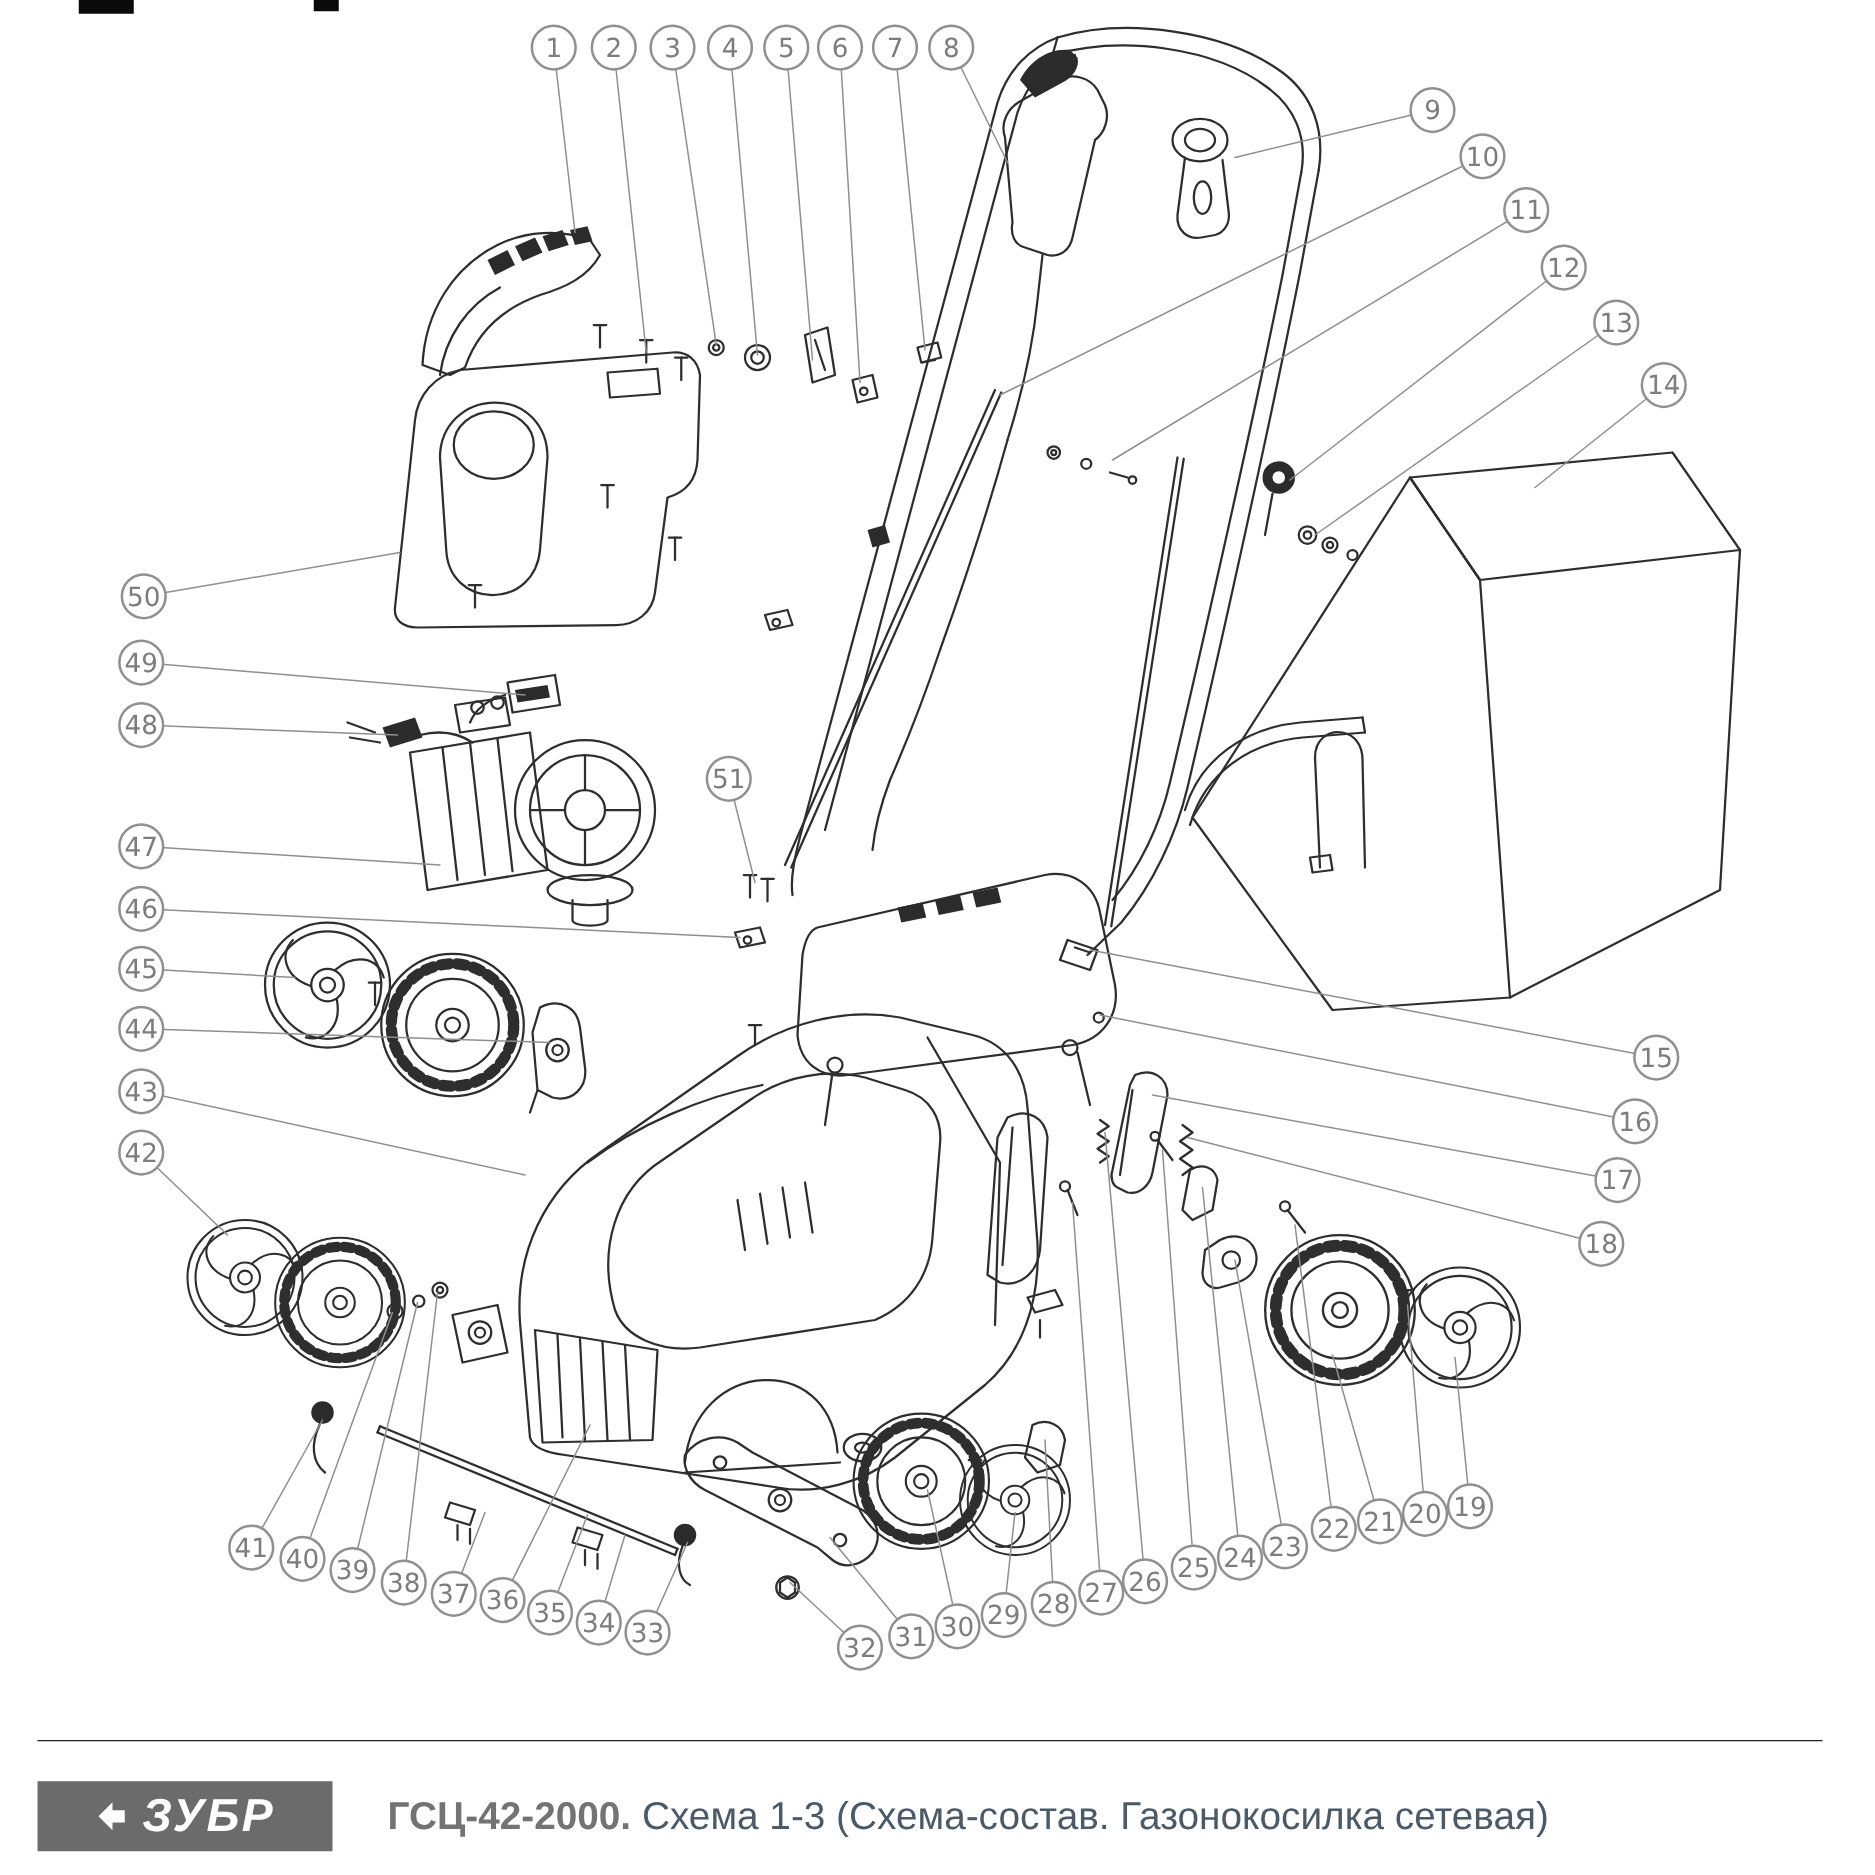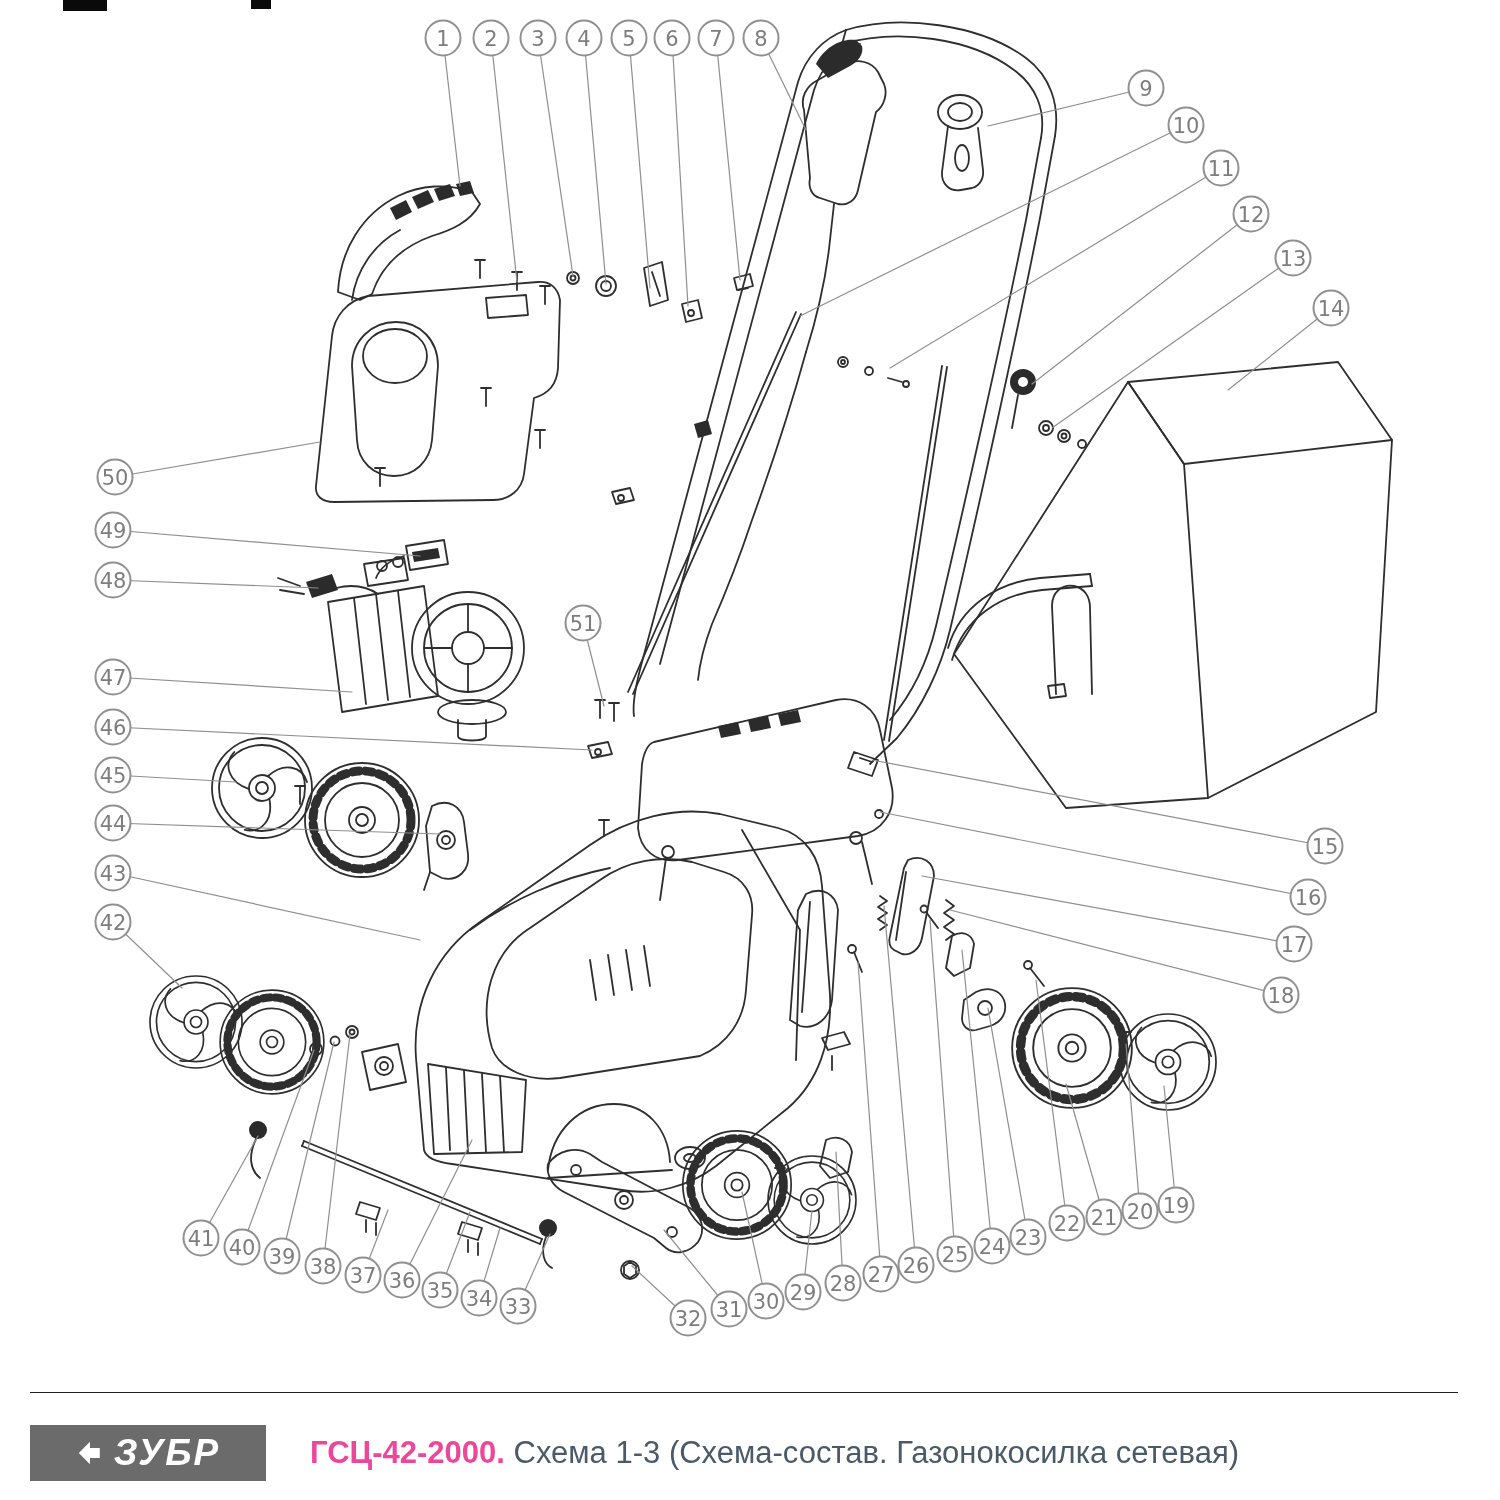--- a/index.html
+++ b/index.html
@@ -16,21 +16,21 @@
   #diagram .leader{stroke:#8f8f8f;stroke-width:1.2;}
   #diagram .callout-circle{fill:#ffffff;stroke:#909090;stroke-width:2;}
   #diagram .callout-num{fill:#7d7d7d;stroke:none;font:21px "DejaVu Sans",sans-serif;text-anchor:middle;}
   
   .footer{position:absolute;left:30px;right:42px;top:1392px;border-top:1.5px solid #222;
           padding-top:32px;display:flex;align-items:center;gap:44px;}
   .logo{background:#6b6b6b;color:#fff;height:56px;min-width:200px;display:flex;align-items:center;
         justify-content:center;gap:10px;padding:0 18px;}
   .logo .brand{font-style:italic;font-weight:bold;font-size:37px;letter-spacing:2px;}
   .title{font-size:31px;}
-  .title .model{font-weight:bold;color:#ec4899;}
+  .title .model{font-weight:bold;color:#737373;}
   .title .desc{color:#4a5a68;}
 </style>
 </head>
 <body>
 
 <div class="page">
 
 <svg id="diagram" width="1500" height="1500" viewBox="0 0 1500 1500">
 
   <defs>

